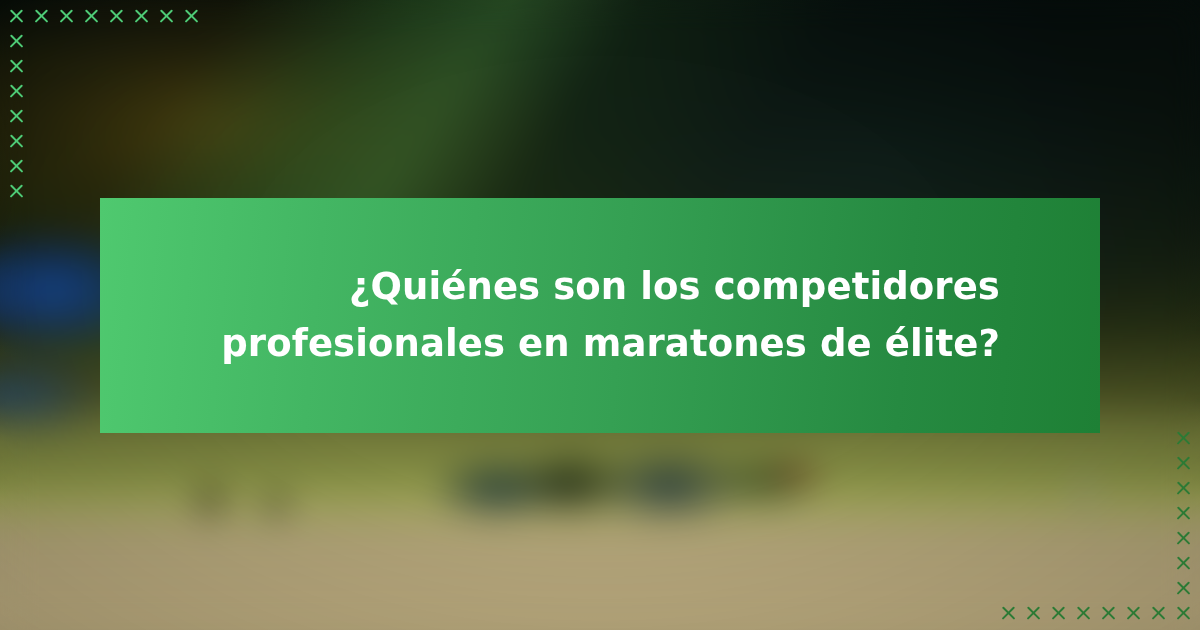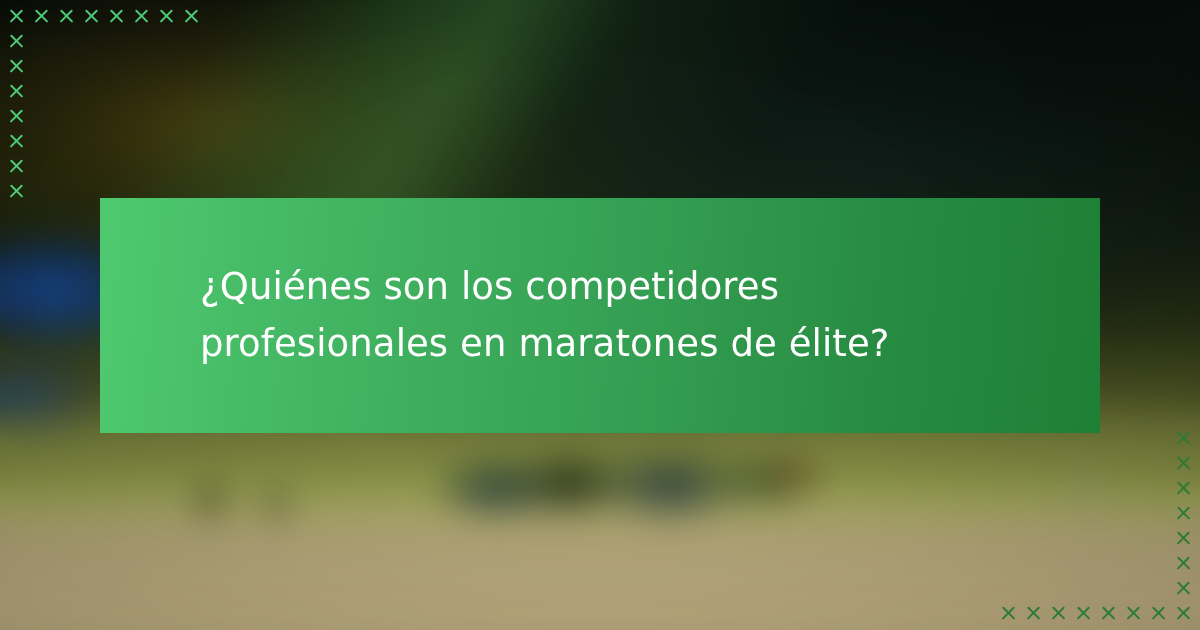--- a/index.html
+++ b/index.html
@@ -209,22 +209,22 @@
     display: flex;
     align-items: center;
     justify-content: center;
     box-sizing: border-box;
     padding: 0 60px;
   }
   .banner-title {
     color: #FFFFFF;
     font-size: 37px;
     line-height: 1.52;
-    font-weight: 400;
-    text-align: left;
+    font-weight: 700;
+    text-align: right;
     letter-spacing: 0.1px;
     max-width: 800px;
   }
 </style>
 </head>
 <body>
 
 <div id="stage">
 
   <div class="bg-layer">

